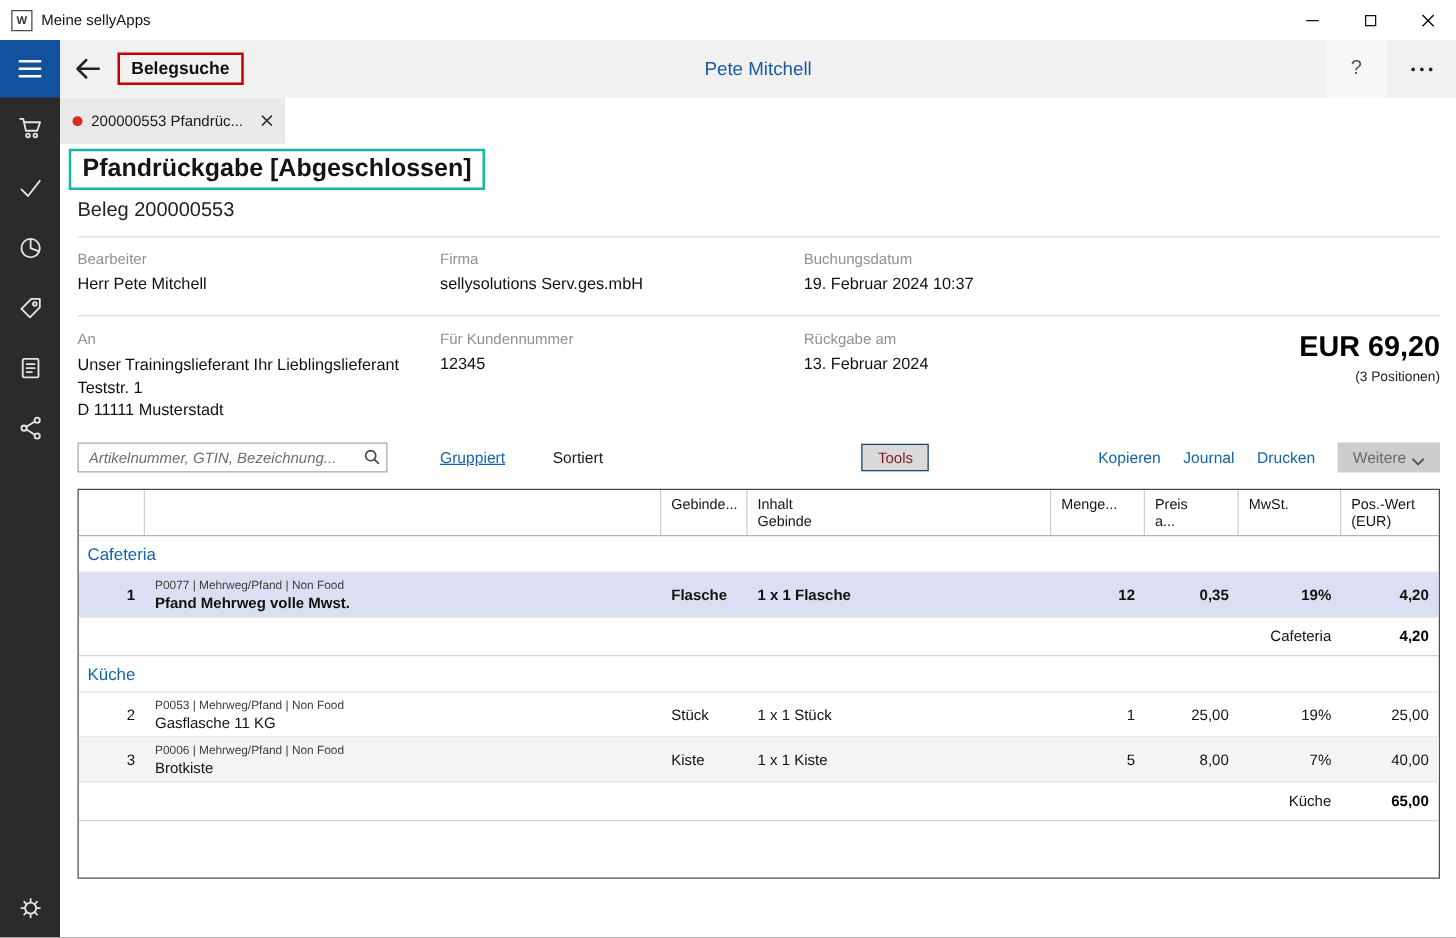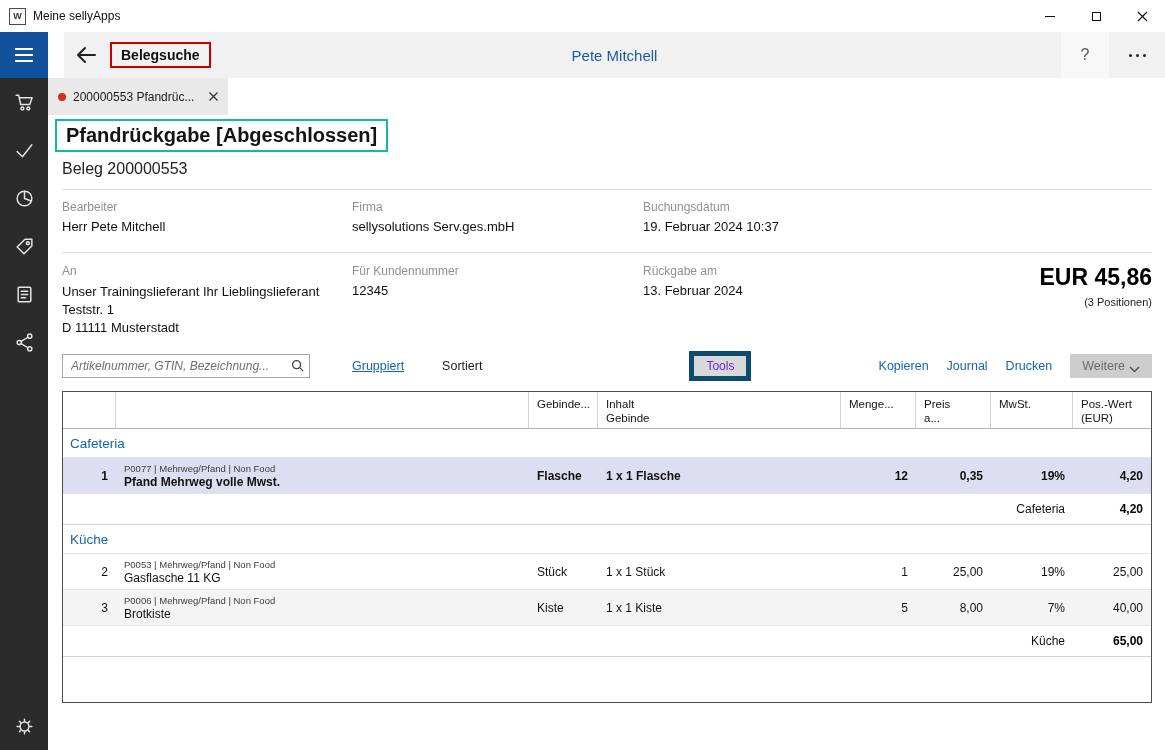--- a/index.html
+++ b/index.html
@@ -21,21 +21,21 @@
   .sidebar { flex:0 0 48px; background:#2b2b2b; display:flex; flex-direction:column; align-items:center; }
   .hamburger-box { width:48px; height:46px; background:#11519e; display:flex; align-items:center; justify-content:center; flex-direction:column; gap:4px; }
   .hamburger-box i { display:block; width:18px; height:2px; background:#fff; }
   .side-item { width:48px; height:48px; display:flex; align-items:center; justify-content:center; }
   .side-item svg { stroke:#e4e4e4; fill:none; stroke-width:1.4; stroke-linecap:round; stroke-linejoin:round; }
   .side-gear { margin-top:auto; }
 
   .main { flex:1; display:flex; flex-direction:column; background:#fff; min-width:0; }
 
   
-  .header { flex:0 0 46px; background:#f1f1f1; display:flex; align-items:center; position:relative;margin-left:16px; }
+  .header { flex:0 0 46px; background:#f1f1f1; display:flex; align-items:center; position:relative; }
   .back-btn { width:44px; height:46px; display:flex; align-items:center; justify-content:center; background:transparent; border:none; }
   .back-btn svg { stroke:#222; fill:none; stroke-width:2; stroke-linecap:round; stroke-linejoin:round; }
   .page-title-box { border:2px solid #c50000; padding:2px 9px; margin-left:2px; }
   .page-title-box span { font-size:14px; font-weight:bold; color:#111; }
   .user-name { position:absolute; left:50%; transform:translateX(-50%); font-size:15px; color:#1a5a9e; }
   .help-btn { margin-left:auto; width:48px; height:46px; display:flex; align-items:center; justify-content:center; background:#f8f8f8; font-size:16px; color:#555; }
   .more-btn { width:56px; height:46px; display:flex; align-items:center; justify-content:center; gap:4px; }
   .more-btn i { width:3px; height:3px; border-radius:50%; background:#222; }
 
   
@@ -66,21 +66,21 @@
   
   .toolbar { margin-top:16px; display:flex; align-items:center; height:26px; }
   .search-wrap { position:relative; width:248px; }
   .search-input { width:248px; height:24px; border:1px solid #a6a6a6; padding:0 26px 0 8px; font-size:12px; font-family:"Liberation Sans",sans-serif; color:#222; }
   .search-input::placeholder { font-style:italic; color:#6e6e6e; }
   .search-icon { position:absolute; right:5px; top:4px; }
   .search-icon svg { stroke:#444; fill:none; stroke-width:1.4; }
   .link { font-size:12.5px; color:#1464ac; text-decoration:none; cursor:pointer; white-space:nowrap; }
   .link.grouped { margin-left:42px; text-decoration:underline; }
   .plain-toggle { margin-left:38px; font-size:12.5px; color:#1c1c1c; }
-  .tools-btn { margin-left:207px; background:#d9d9d9; border:5px solid #0c4a6e; font-size:12px; color:#6d28d9; padding:3px 12px; font-family:"Liberation Sans",sans-serif; }
+  .tools-btn { margin-left:207px; background:#d9d9d9; border:1px solid #0c4a6e; font-size:12px; color:#7f1d1d; padding:3px 12px; font-family:"Liberation Sans",sans-serif; }
   .right-actions { margin-left:auto; display:flex; align-items:center; gap:18px; }
   .weitere-btn { background:#cdcdcd; border:none; color:#6a6a6a; font-size:12.5px; padding:5px 12px; display:flex; align-items:flex-end; gap:4px; font-family:"Liberation Sans",sans-serif; }
   .weitere-btn svg { stroke:#555; fill:none; stroke-width:1.5; }
 
   
   .table { margin-top:12px; border:1px solid #4e4e4e; height:312px; display:flex; flex-direction:column; overflow:hidden; }
   .trow { display:grid; grid-template-columns:53px 413px 69px 243px 75px 75px 82px 1fr; }
   .head-row { flex:0 0 37px; border-bottom:1px solid #b3b3b3; }
   .hcell { border-right:1px solid #cfcfcf; padding:5px 8px 0; font-size:11.5px; color:#141414; line-height:14px; }
   .hcell:last-child { border-right:none; }
@@ -246,21 +246,21 @@
           </div>
           <div>
             <div class="meta-label">Für Kundennummer</div>
             <div class="meta-value">12345</div>
           </div>
           <div>
             <div class="meta-label">Rückgabe am</div>
             <div class="meta-value">13. Februar 2024</div>
           </div>
           <div class="total-col">
-            <div class="total-amount">EUR 45,86</div>
+            <div class="total-amount">EUR 69,20</div>
             <div class="total-positions">(3 Positionen)</div>
           </div>
         </div>
 
         <div class="toolbar">
           <div class="search-wrap">
             <input class="search-input" placeholder="Artikelnummer, GTIN, Bezeichnung..." style="">
             <span class="search-icon">
               <svg width="15" height="15" viewBox="0 0 16 16">
                   <circle cx="7" cy="7" r="4.3"></circle>

